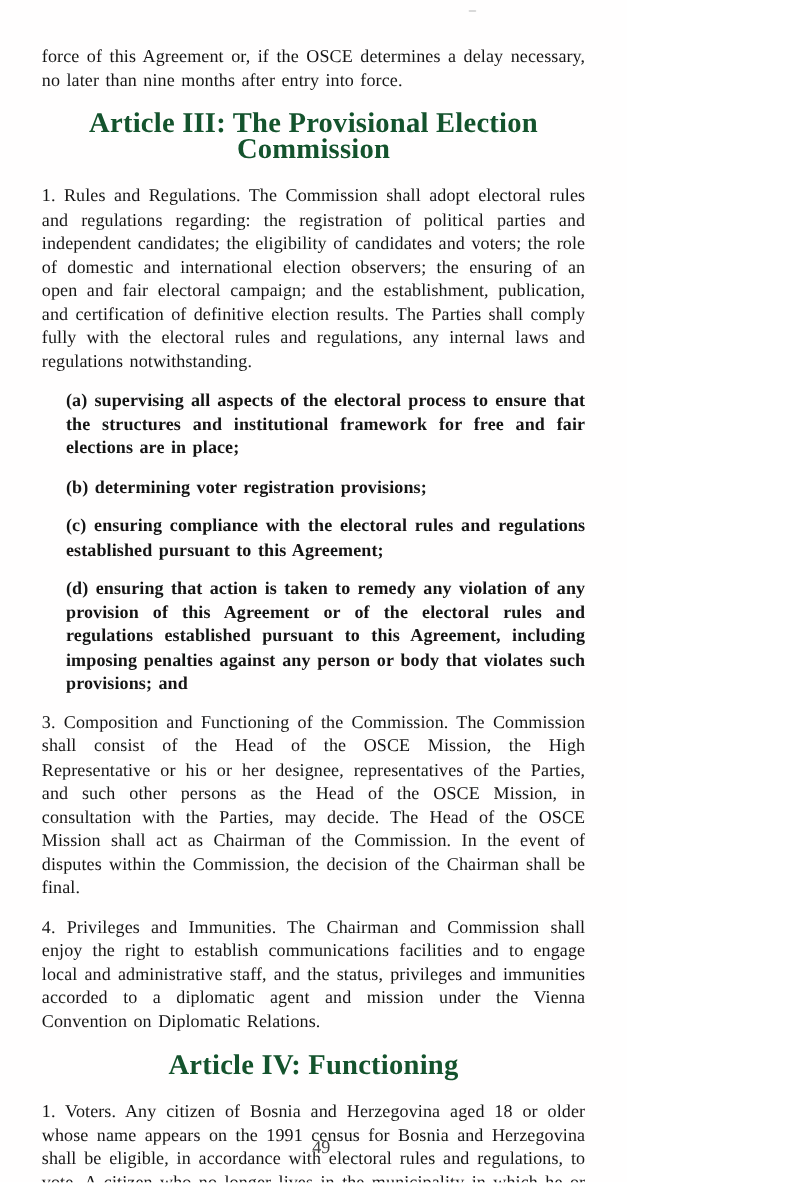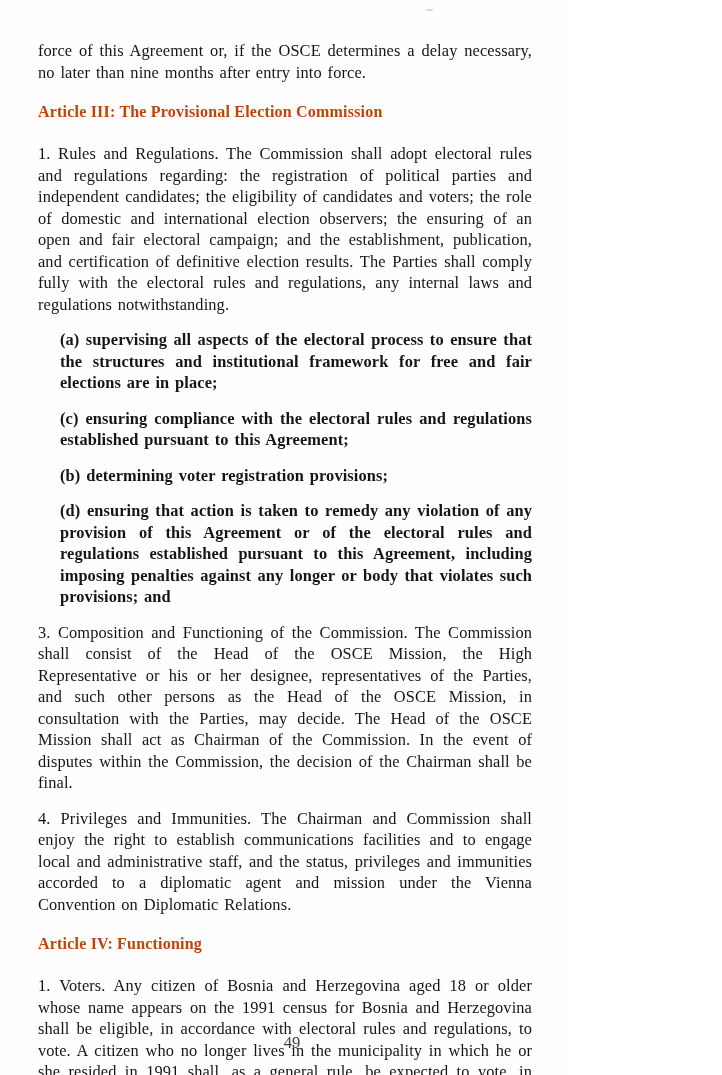--- a/index.html
+++ b/index.html
@@ -33,26 +33,27 @@
     margin: 0 0 14px 0;
     text-align: justify;
     word-spacing: 0.10em;
     letter-spacing: 0.1px;
   }
   p.body-text.sub {
     padding-left: 22px;
     font-weight: bold;
   }
   h2.article-heading {
-    font-size: 16px;
+    font-size: 26px;
     line-height: 24px;
     font-weight: bold;
-    color: #c2410c;
+    color: #14532d;
     margin: 17px 0 19px 0;
     letter-spacing: 0.2px;
+    text-align: center;
   }
   .page-number {
     position: absolute;
     top: 1033px;
     left: 0;
     right: 6px;
     text-align: center;
     font-size: 16.5px;
     color: #404040;
     margin-left: 20px;
@@ -67,25 +68,25 @@
 
   <p class="body-text">force of this Agreement or, if the OSCE determines  a delay necessary, no later than nine months after entry into force.</p>
 
   <h2 class="article-heading">Article III: The Provisional Election Commission</h2>
 
   <p class="body-text">1.  Rules  and Regulations. The Commission shall adopt electoral rules and regulations regarding:  the registration of political parties  and independent candidates; the eligibility of candidates  and  voters;  the role of domestic and international election observers; the ensuring of an open and fair electoral campaign; and the establishment, publication, and certification of definitive  election  results.  The Parties shall comply fully with the electoral rules and regulations, any internal laws and regulations notwithstanding.</p>
 
 
   <p class="body-text sub">(a)  supervising all aspects of the electoral process to ensure that the structures and institutional framework for free and fair elections are in place;</p>
 
+  <p class="body-text sub">(b) determining voter registration provisions;</p>
+
   <p class="body-text sub">(c)  ensuring compliance with the  electoral rules and regulations established pursuant to this Agreement;</p>
 
-  <p class="body-text sub">(b) determining voter registration provisions;</p>
-
-  <p class="body-text sub">(d)  ensuring  that action is taken to remedy any violation of any provision of this Agreement or of the electoral rules and  regulations established pursuant to this Agreement, including imposing penalties against any  longer or body that violates such provisions; and</p>
+  <p class="body-text sub">(d)  ensuring  that action is taken to remedy any violation of any provision of this Agreement or of the electoral rules and  regulations established pursuant to this Agreement, including imposing penalties against any  person or body that violates such provisions; and</p>
 
 
   <p class="body-text">3.  Composition and Functioning of the Commission.  The Commission shall consist of the Head  of the OSCE Mission, the High Representative or his or her designee, representatives of the  Parties, and such other persons as the Head of the OSCE Mission, in consultation with the Parties,  may  decide.  The Head of the OSCE Mission shall act as Chairman of the Commission.  In the event of disputes within the Commission, the decision of the Chairman shall be final.</p>
 
   <p class="body-text">4. Privileges and Immunities. The Chairman and Commission shall enjoy the right to establish communications  facilities  and to engage local and administrative staff, and the status, privileges and immunities accorded to a diplomatic agent and mission  under the Vienna Convention on Diplomatic Relations.</p>
 
   <h2 class="article-heading">Article IV: Functioning</h2>
 
   <p class="body-text">1.  Voters.  Any citizen of Bosnia and Herzegovina aged 18 or older whose name appears on the 1991 census for Bosnia and  Herzegovina shall be eligible, in accordance with electoral rules and regulations, to vote. A citizen who no longer lives in the municipality in which he or she resided in 1991 shall, as a general rule,  be expected to vote, in person or by absentee ballot,  in  that  municipality, provided that the person is determined to have been registered in that municipality  as confirmed by the local election commission and the Provisional Election Commission.  Such a citizen may, however, apply to the Commission to cast his or her ballot</p>
 

